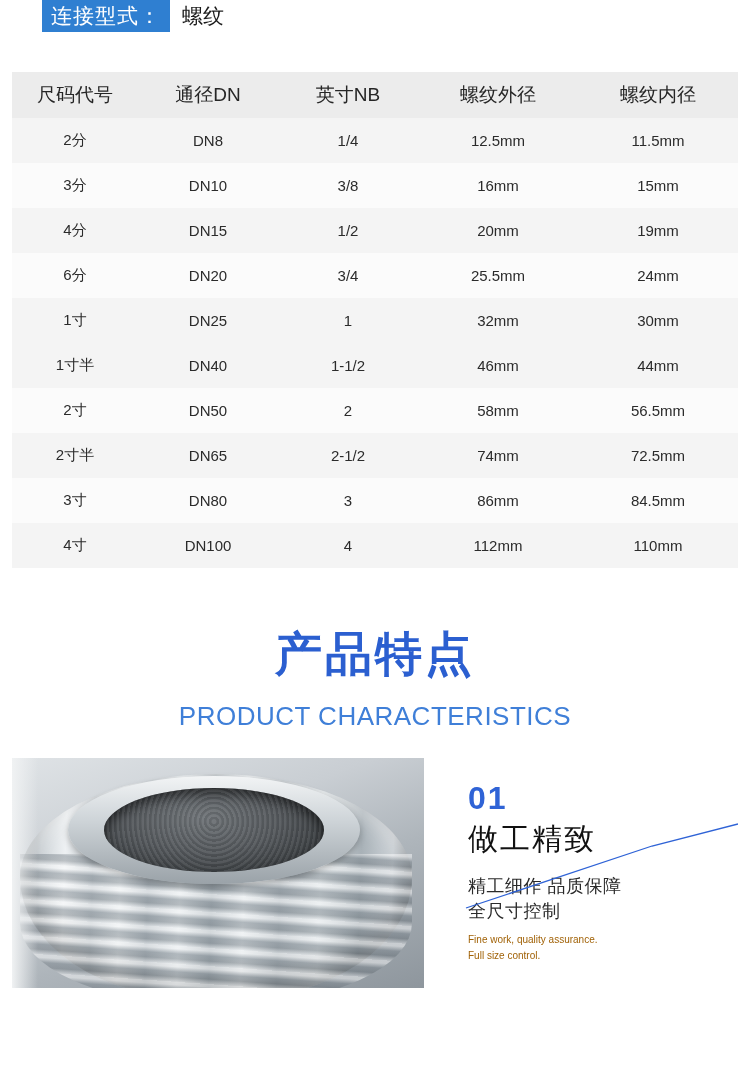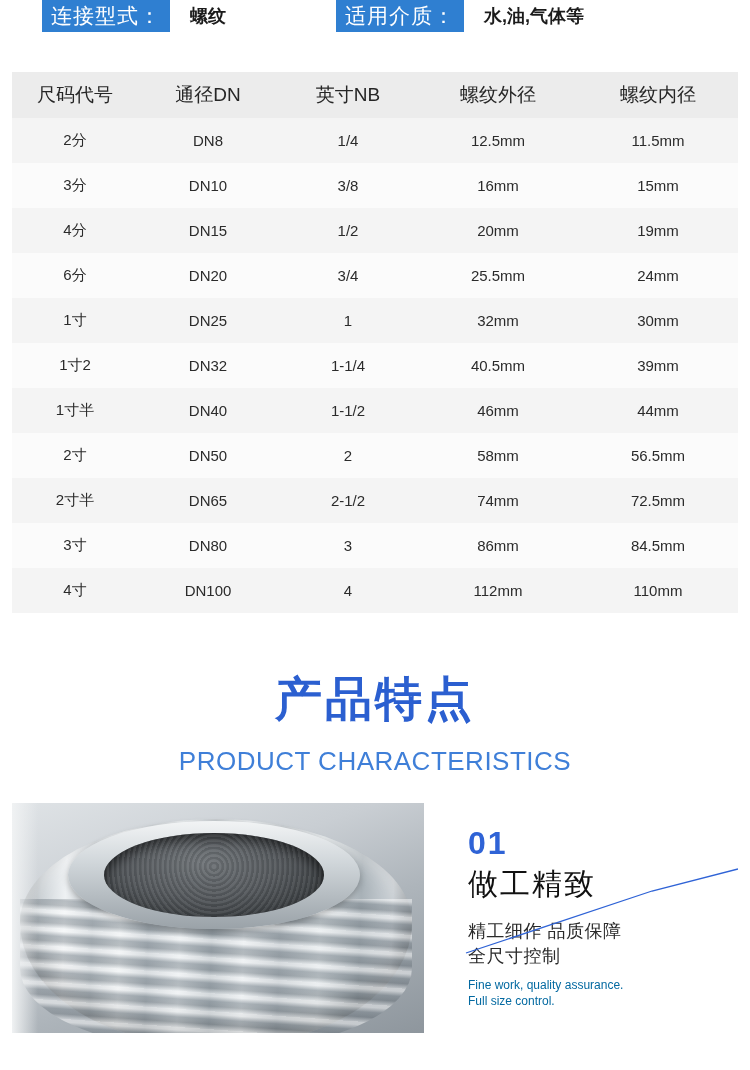--- a/index.html
+++ b/index.html
@@ -27,26 +27,25 @@
     color: #ffffff;
     font-size: 21px;
     line-height: 32px;
     height: 32px;
     padding: 0 9px;
     letter-spacing: 1px;
     white-space: nowrap;
   }
   .badge-value {
     color: #1b1b1b;
-    font-size: 18px;
+    font-size: 21px;
     line-height: 32px;
     height: 32px;
-    padding-left: 20px;
+    padding-left: 12px;
     white-space: nowrap;
-    font-weight: bold;
   }
 
   
   .table-wrap { margin: 32px 12px 0 12px; }
   table.spec {
     width: 726px;
     border-collapse: collapse;
     table-layout: fixed;
   }
   table.spec th, table.spec td {
@@ -200,39 +199,35 @@
     pointer-events: none;
   }
   .feat-desc-cn {
     color: #2a2a2a;
     font-size: 18px;
     line-height: 25px;
     margin-top: 16px;
     letter-spacing: 0.5px;
   }
   .feat-desc-en {
-    color: #0369a1;
-    font-size: 12px;
+    color: #a16207;
+    font-size: 10px;
     line-height: 16px;
     margin-top: 8px;
   }
 </style>
 </head>
 <body>
 
 <div class="page">
 
   <div class="badge-row">
     <div class="badge-group g1">
       <span class="badge-label">连接型式：</span>
       <span class="badge-value">螺纹</span>
-    </div>
-    <div class="badge-group g2">
-      <span class="badge-label">适用介质：</span>
-      <span class="badge-value">水,油,气体等</span>
     </div>
   </div>
 
   <div class="table-wrap">
     <table class="spec">
       <colgroup>
         <col class="c1">
           <col class="c2">
           <col class="c3">
           <col class="c4">
@@ -275,27 +270,20 @@
           <td>3/4</td>
           <td>25.5mm</td>
           <td>24mm</td>
         </tr>
         <tr class="even">
           <td>1寸</td>
           <td>DN25</td>
           <td>1</td>
           <td>32mm</td>
           <td>30mm</td>
-        </tr>
-        <tr class="odd">
-          <td>1寸2</td>
-          <td>DN32</td>
-          <td>1-1/4</td>
-          <td>40.5mm</td>
-          <td>39mm</td>
         </tr>
         <tr class="even">
           <td>1寸半</td>
           <td>DN40</td>
           <td>1-1/2</td>
           <td>46mm</td>
           <td>44mm</td>
         </tr>
         <tr class="odd">
           <td>2寸</td>

